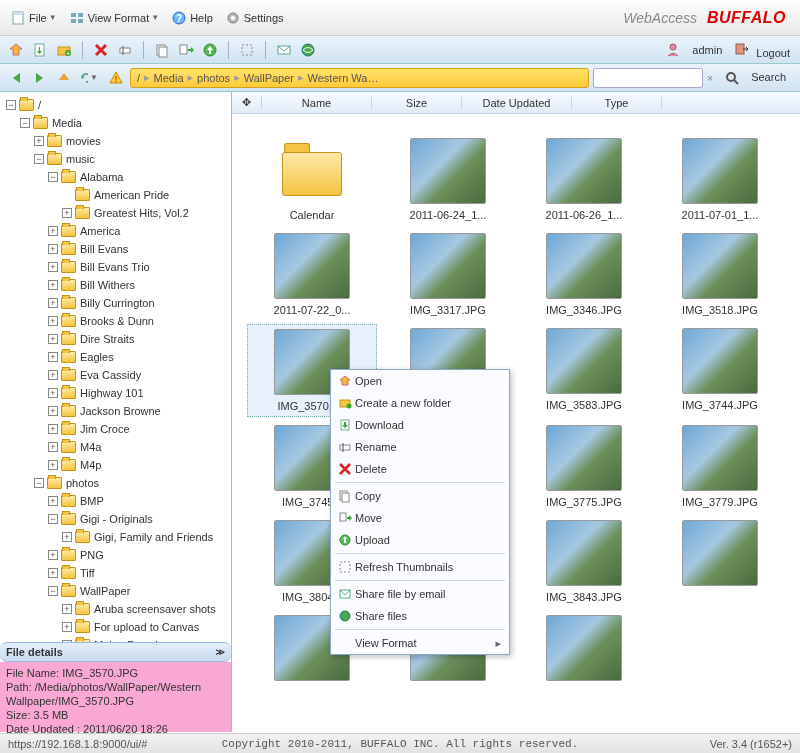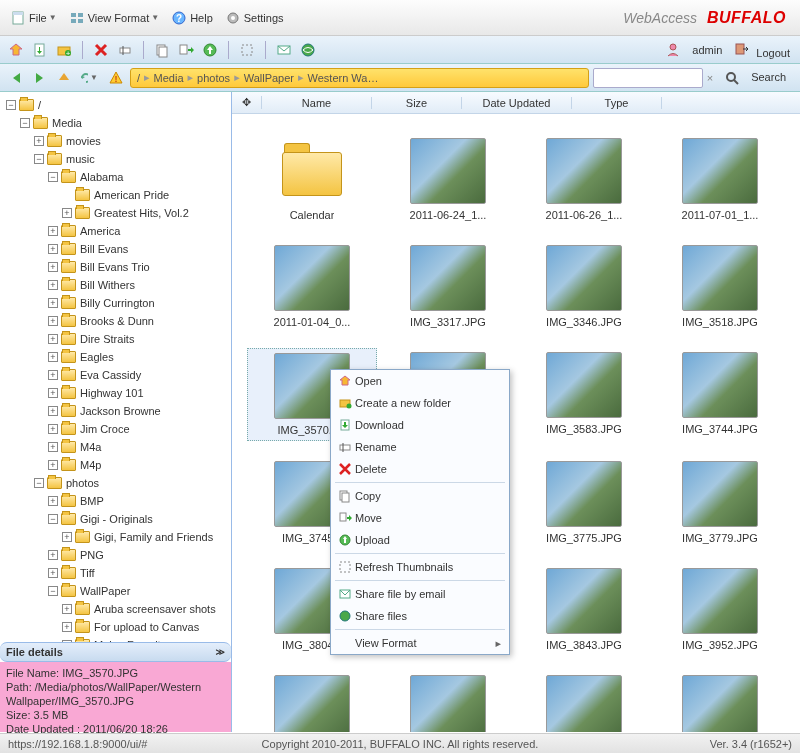--- a/index.html
+++ b/index.html
@@ -28,35 +28,35 @@
 .tree .tw { width: 10px; height: 10px; border: 1px solid #888; display: inline-flex; align-items: center; justify-content: center; font-size: 9px; line-height: 8px; margin-right: 3px; background: #fff; color: #555; }
 .tree .nw { width: 13px; display: inline-block; }
 .tree .fld { width: 15px; height: 12px; background: linear-gradient(#ffe9a8, #f4c442); border: 1px solid #c4941a; border-radius: 1px; margin-right: 4px; position: relative; }
 .tree .fld::before { content: ""; position: absolute; top: -3px; left: 0; width: 6px; height: 3px; background: #f4c442; border: 1px solid #c4941a; border-bottom: none; }
 .details-hdr { background: linear-gradient(#e4eefb, #c8dbef); border-top: 1px solid #99bbe8; border-bottom: 1px solid #99bbe8; padding: 3px 6px; font-weight: bold; display: flex; justify-content: space-between; align-items: center; border-radius: 7px; }
 .details-body { padding: 4px 6px; font-size: 11px; line-height: 14px; background: #f9a8d4; height: 70px; }
 .content { flex: 1; display: flex; flex-direction: column; background: #fff; }
 .colhdr { display: flex; height: 22px; background: linear-gradient(#f7fbff, #e1ecf7); border-bottom: 1px solid #c3d5e8; align-items: center; font-size: 11px; color: #333; }
 .colhdr .cell { border-right: 1px solid #c3d5e8; padding: 0 10px; }
 .thumbs { flex: 1; overflow: auto; padding: 20px 15px 10px; }
-.grid { display: grid; grid-template-columns: repeat(4, 130px); gap: 16px 6px; justify-content: space-around; }
+.grid { display: grid; grid-template-columns: repeat(4, 130px); gap: 4px 6px; justify-content: space-around; }
 .item { display: flex; flex-direction: column; align-items: center; gap: 5px; padding: 4px; cursor: pointer; }
 .item.sel { background: #e8f0fb; border: 1px dotted #7aa; }
 .thumb { width: 76px; height: 66px; background: linear-gradient(135deg,#6fa8d6,#a5c8e1 40%,#6c8f5a 60%,#4a6b3e); border: 1px solid #999; border-radius: 2px; }
 .thumb.folder { background: none; border: none; position: relative; }
 .thumb.folder .fbody { width: 60px; height: 44px; background: linear-gradient(#ffe9a8,#f4c442); border: 1px solid #c4941a; border-radius: 3px; position: absolute; top: 14px; left: 8px; }
 .thumb.folder .ftab { width: 26px; height: 10px; background: #f4c442; border: 1px solid #c4941a; border-bottom: none; border-radius: 3px 3px 0 0; position: absolute; top: 5px; left: 10px; }
 .item .lbl { font-size: 11px; color: #333; max-width: 110px; overflow: hidden; text-overflow: ellipsis; white-space: nowrap; text-align: center; }
 .ctxmenu { position: absolute; left: 330px; top: 369px; width: 180px; background: #fafcff; border: 1px solid #8aa8c8; box-shadow: 2px 2px 6px rgba(0,0,0,0.25); font-size: 11px; z-index: 100; }
 .ctxmenu .mi { display: flex; align-items: center; padding: 3px 8px 3px 4px; cursor: pointer; }
 .ctxmenu .mi .micon { width: 20px; height: 16px; display: flex; align-items: center; justify-content: center; }
 .ctxmenu .sep { height: 1px; background: #cbd8e6; margin: 2px 4px; }
 .ctxmenu .arrow { margin-left: auto; color: #666; }
 .statusbar { position: absolute; bottom: 0; left: 0; right: 0; display: flex; align-items: center; height: 20px; background: linear-gradient(#f2f2f2,#e2e2e2); border-top: 1px solid #ccc; font-size: 11px; color: #555; padding: 0 8px; justify-content: space-between; }
-.statusbar .copy { position: absolute; left: 50%; transform: translateX(-50%); }
+.statusbar .copy { position: absolute; left: 50%; transform: translateX(-50%); font-family: Liberation Mono, monospace; }
 .statusbar .ver { margin-left: auto; }
 svg { display: block; }
 .dd { font-size: 8px; color: #666; margin-left: 2px; }
 </style>
 </head>
 <body>
 
 <div class="topbar">
   <div class="menuitem">
     <span class="ico">
@@ -517,21 +517,21 @@
           <div class="item">
             <div class="thumb"></div>
             <div class="lbl">2011-06-26_1...</div>
           </div>
           <div class="item">
             <div class="thumb"></div>
             <div class="lbl">2011-07-01_1...</div>
           </div>
           <div class="item">
             <div class="thumb"></div>
-            <div class="lbl">2011-01-04_0...</div>
+            <div class="lbl">2011-07-22_0...</div>
           </div>
           <div class="item">
             <div class="thumb"></div>
             <div class="lbl">IMG_3317.JPG</div>
           </div>
           <div class="item">
             <div class="thumb"></div>
             <div class="lbl">IMG_3346.JPG</div>
           </div>
           <div class="item">
@@ -574,24 +574,20 @@
             <div class="thumb"></div>
             <div class="lbl">IMG_3804.J</div>
           </div>
           <div class="item">
             <div class="thumb"></div>
             <div class="lbl">G</div>
           </div>
           <div class="item">
             <div class="thumb"></div>
             <div class="lbl">IMG_3843.JPG</div>
-          </div>
-          <div class="item">
-            <div class="thumb"></div>
-            <div class="lbl">IMG_3952.JPG</div>
           </div>
           <div class="item">
             <div class="thumb"></div>
             <div class="lbl"></div>
           </div>
           <div class="item">
             <div class="thumb"></div>
             <div class="lbl"></div>
           </div>
           <div class="item">

